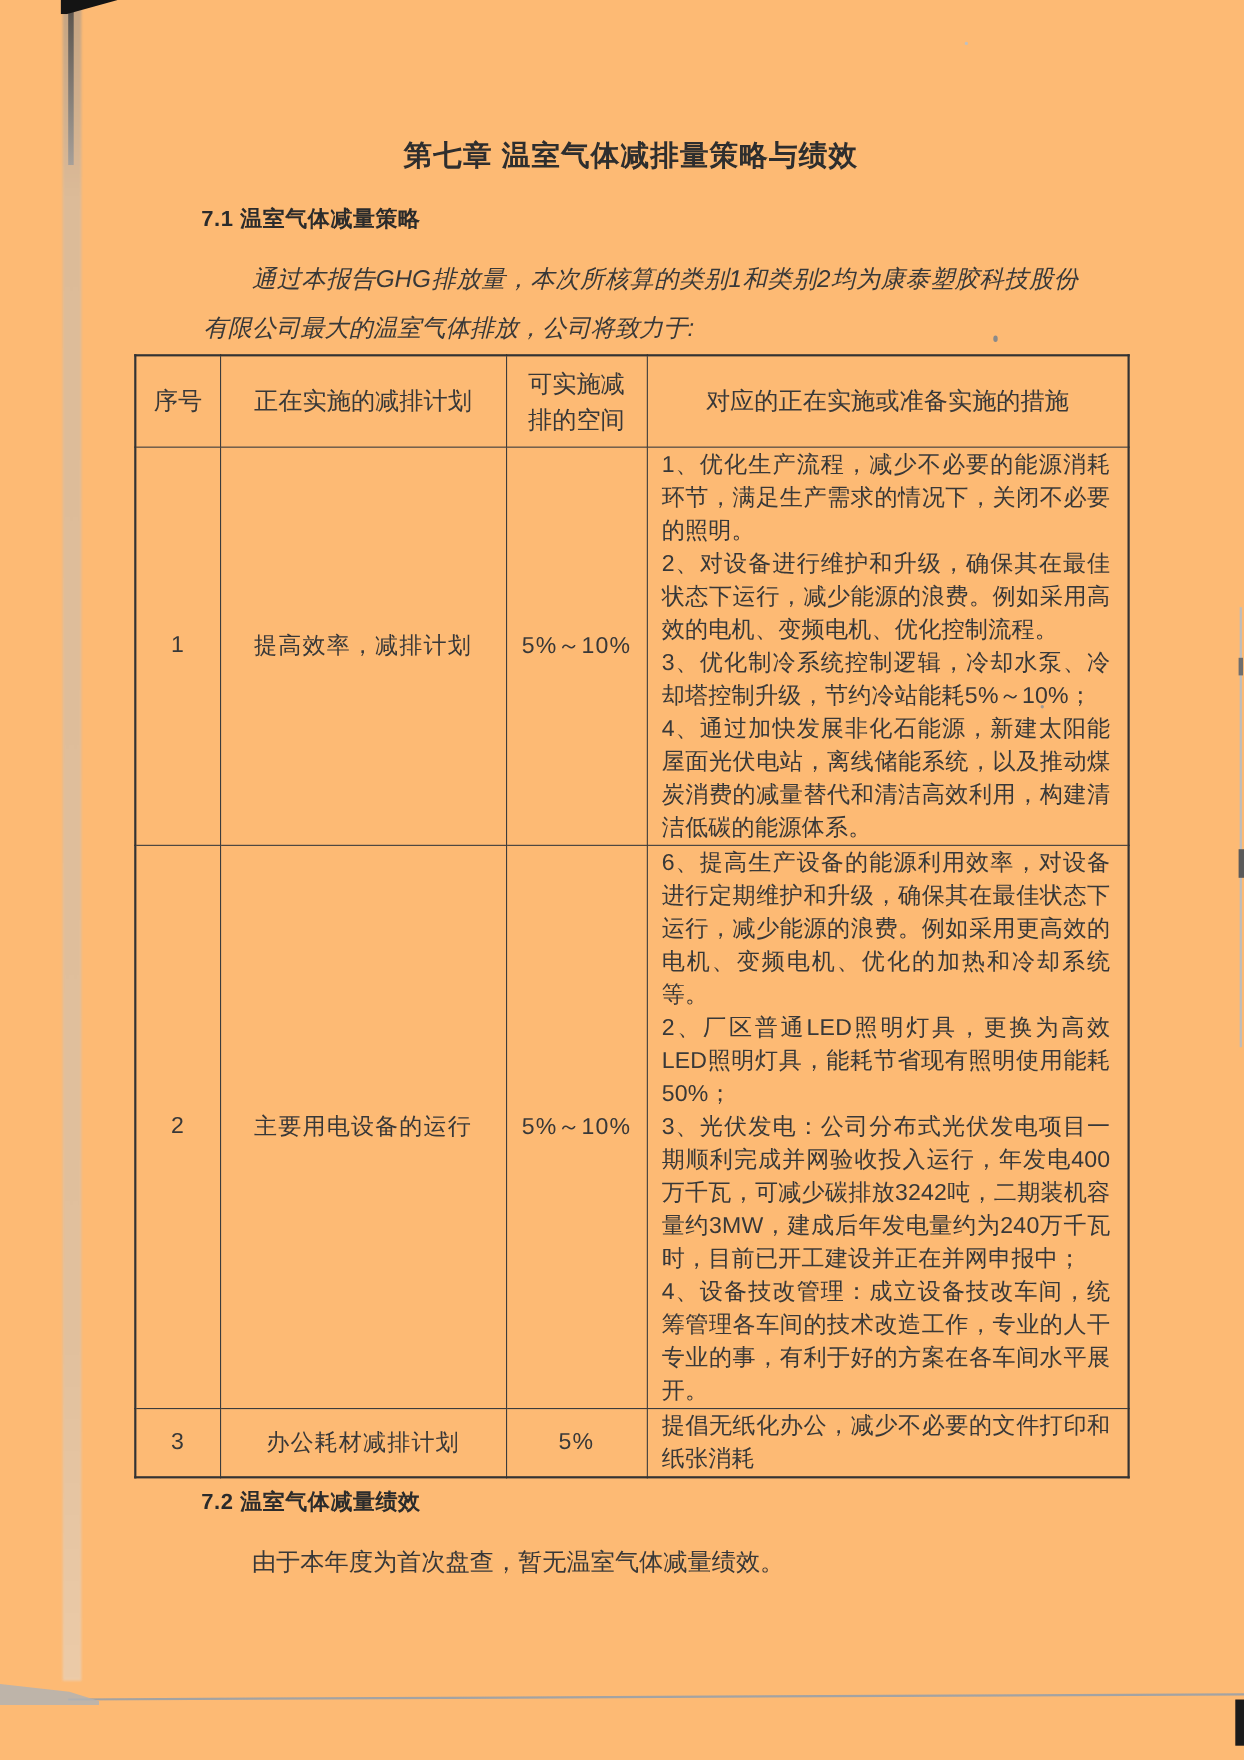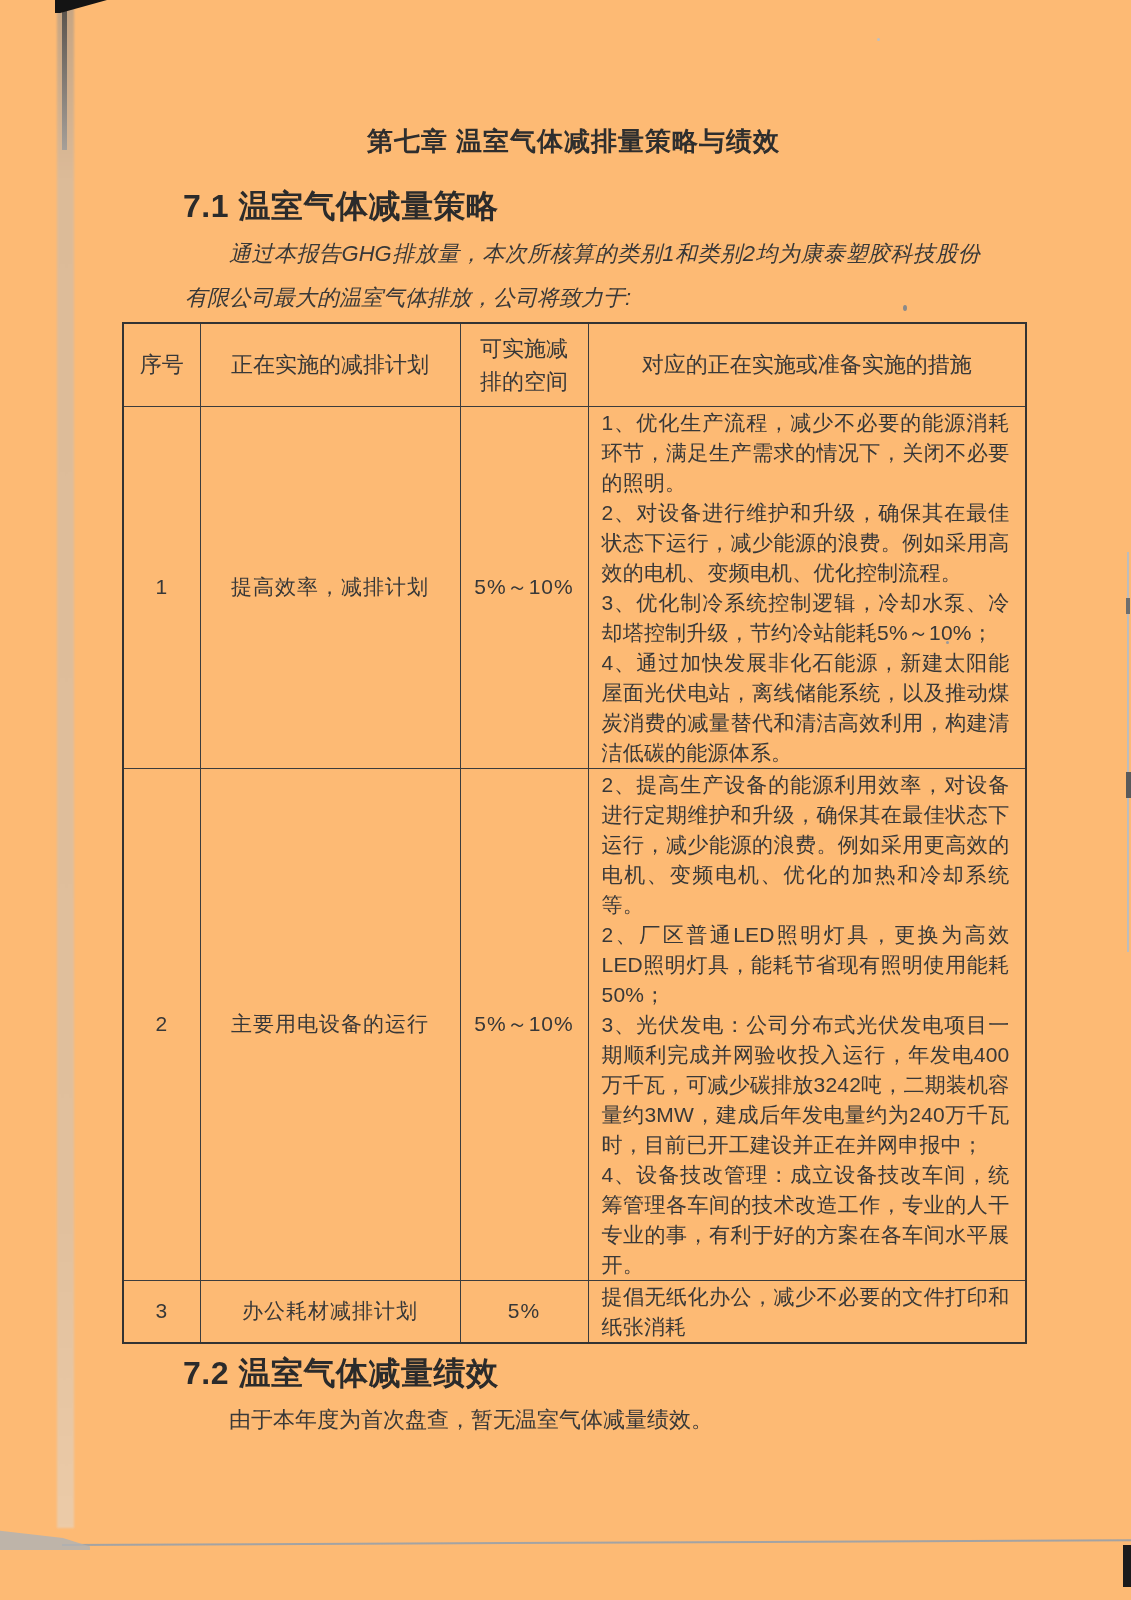--- a/index.html
+++ b/index.html
@@ -22,21 +22,21 @@
     transform:rotate(-0.25deg);transform-origin:left center;}
   .bottom-left-wedge{position:absolute;left:0;top:1526px;width:90px;height:24px;background:#b3b3b3;
     clip-path:polygon(0 20%,70% 50%,100% 85%,100% 100%,0 100%);opacity:.85;filter:blur(.5px);}
   .bottom-right-mark{position:absolute;left:1123px;top:1545px;width:8px;height:42px;background:#1b1b1b;}
   .speck1{position:absolute;left:903px;top:305px;width:4px;height:6px;background:#8a8a8a;border-radius:50%;}
   .speck2{position:absolute;left:946px;top:641px;width:3px;height:3px;background:#9a9a9a;border-radius:50%;}
   .speck3{position:absolute;left:877px;top:38px;width:3px;height:3px;background:#c0c0c0;border-radius:50%;}
   
   .chapter-title{position:absolute;left:122px;top:124px;width:903px;text-align:center;
     font-size:26px;font-weight:bold;color:#2e2e2e;letter-spacing:1px;}
-  .sec-heading{position:absolute;left:183px;font-size:32px;font-weight:bold;color:#2b2b2b;letter-spacing:.5px;}
+  .sec-heading{position:absolute;left:183px;font-size:20px;font-weight:bold;color:#2b2b2b;letter-spacing:.5px;}
   .h71{top:185px;}
   .h72{top:1352px;}
   .para{position:absolute;left:185px;width:795px;font-size:22px;line-height:44px;
     text-indent:2em;color:#383838;margin:0;text-align:justify;}
   .intro{top:232px;font-style:italic;}
   .closing{top:1398px;}
   table.plan{position:absolute;left:122px;top:322px;width:903px;border-collapse:collapse;
     table-layout:fixed;color:#383838;}
   table.plan th,table.plan td{border:1.6px solid #3c3c3c;}
   table.plan{border:2px solid #333333;}
@@ -100,21 +100,21 @@
           <p>2、对设备进行维护和升级，确保其在最佳状态下运行，减少能源的浪费。例如采用高效的电机、变频电机、优化控制流程。</p>
           <p>3、优化制冷系统控制逻辑，冷却水泵、冷却塔控制升级，节约冷站能耗5%～10%；</p>
           <p>4、通过加快发展非化石能源，新建太阳能屋面光伏电站，离线储能系统，以及推动煤炭消费的减量替代和清洁高效利用，构建清洁低碳的能源体系。</p>
         </td>
       </tr>
       <tr class="r2">
         <td class="c">2</td>
         <td class="c">主要用电设备的运行</td>
         <td class="c">5%～10%</td>
         <td class="m">
-          <p>2、提高生产设备的能源利用效率，对设备进行定期维护和升级，确保其在最佳状态下运行，减少能源的浪费。例如采用更高效的电机、变频电机、优化的加热和冷却系统等。</p>
+          <p>6、提高生产设备的能源利用效率，对设备进行定期维护和升级，确保其在最佳状态下运行，减少能源的浪费。例如采用更高效的电机、变频电机、优化的加热和冷却系统等。</p>
           <p>2、厂区普通LED照明灯具，更换为高效LED照明灯具，能耗节省现有照明使用能耗50%；</p>
           <p>3、光伏发电：公司分布式光伏发电项目一期顺利完成并网验收投入运行，年发电400万千瓦，可减少碳排放3242吨，二期装机容量约3MW，建成后年发电量约为240万千瓦时，目前已开工建设并正在并网申报中；</p>
           <p>4、设备技改管理：成立设备技改车间，统筹管理各车间的技术改造工作，专业的人干专业的事，有利于好的方案在各车间水平展开。</p>
         </td>
       </tr>
       <tr class="r3">
         <td class="c">3</td>
         <td class="c">办公耗材减排计划</td>
         <td class="c">5%</td>
         <td class="m">

